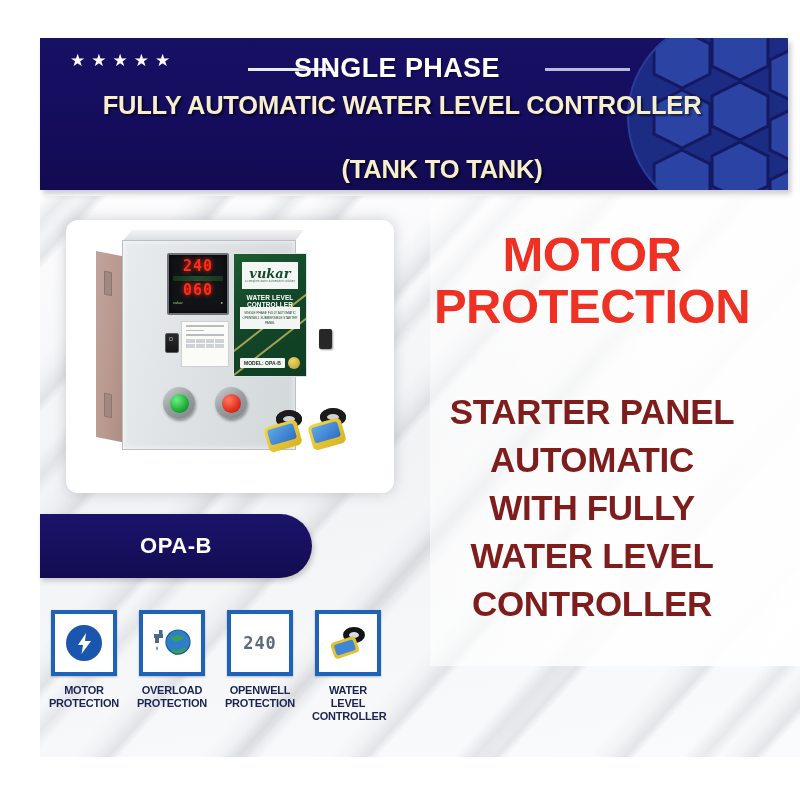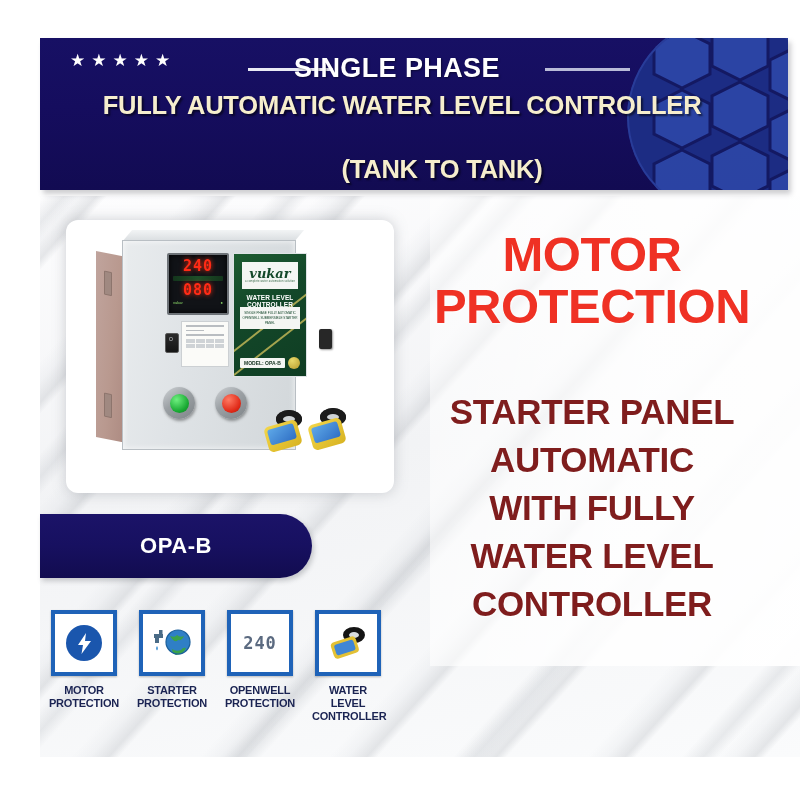--- a/index.html
+++ b/index.html
@@ -492,21 +492,21 @@
         <div class="panel-side-hinge" style="top:18px;"></div>
         <div class="panel-side-hinge" style="top:140px;"></div>
       </div>
       <div class="panel-top"></div>
 
       <div class="panel-face">
 
         <div class="meter">
           <div class="seg">240</div>
           <div class="meter-bar"></div>
-          <div class="seg">080</div>
+          <div class="seg">060</div>
           <div class="meter-foot">
             <span>vukar</span>
             <span>●</span>
           </div>
         </div>
 
         <div class="green-label">
           <div class="gl-stripe"></div>
           <div class="gl-stripe gl-stripe2"></div>
           <div class="gl-logobox">
@@ -603,21 +603,21 @@
           <rect x="7" y="3" width="3.5" height="6" fill="#4a6b86"></rect>
           <rect x="3" y="10" width="4" height="6" fill="#4a6b86"></rect>
           <path d="M5 19 q1.8 2.8 0 4.4 q-1.8-1.6 0-4.4z" fill="#3d8fd1"></path>
           <circle cx="26" cy="15" r="12" fill="#2f7fc6"></circle>
           <path d="M18 9 q5 2 7 -1 q3 3 7 1 q-2 5 -6 4 q-3 4 -8 -4z" fill="#3aa24a"></path>
           <path d="M20 22 q4 3 9 1 q2 -3 5 -2 q-3 7 -10 7 q-4 -2 -4 -6z" fill="#3aa24a"></path>
           <circle cx="26" cy="15" r="12" fill="none" stroke="#1b5f9b" stroke-width="1.2"></circle>
         </svg>
       </div>
       <div class="feat-label">
-        <div>STARTER</div>
+        <div>OVERLOAD</div>
         <div>PROTECTION</div>
       </div>
     </div>
 
     <div class="feature">
       <div class="feat-icon">
         <span class="lcd-240">240</span>
       </div>
       <div class="feat-label">
         <div>OPENWELL</div>

